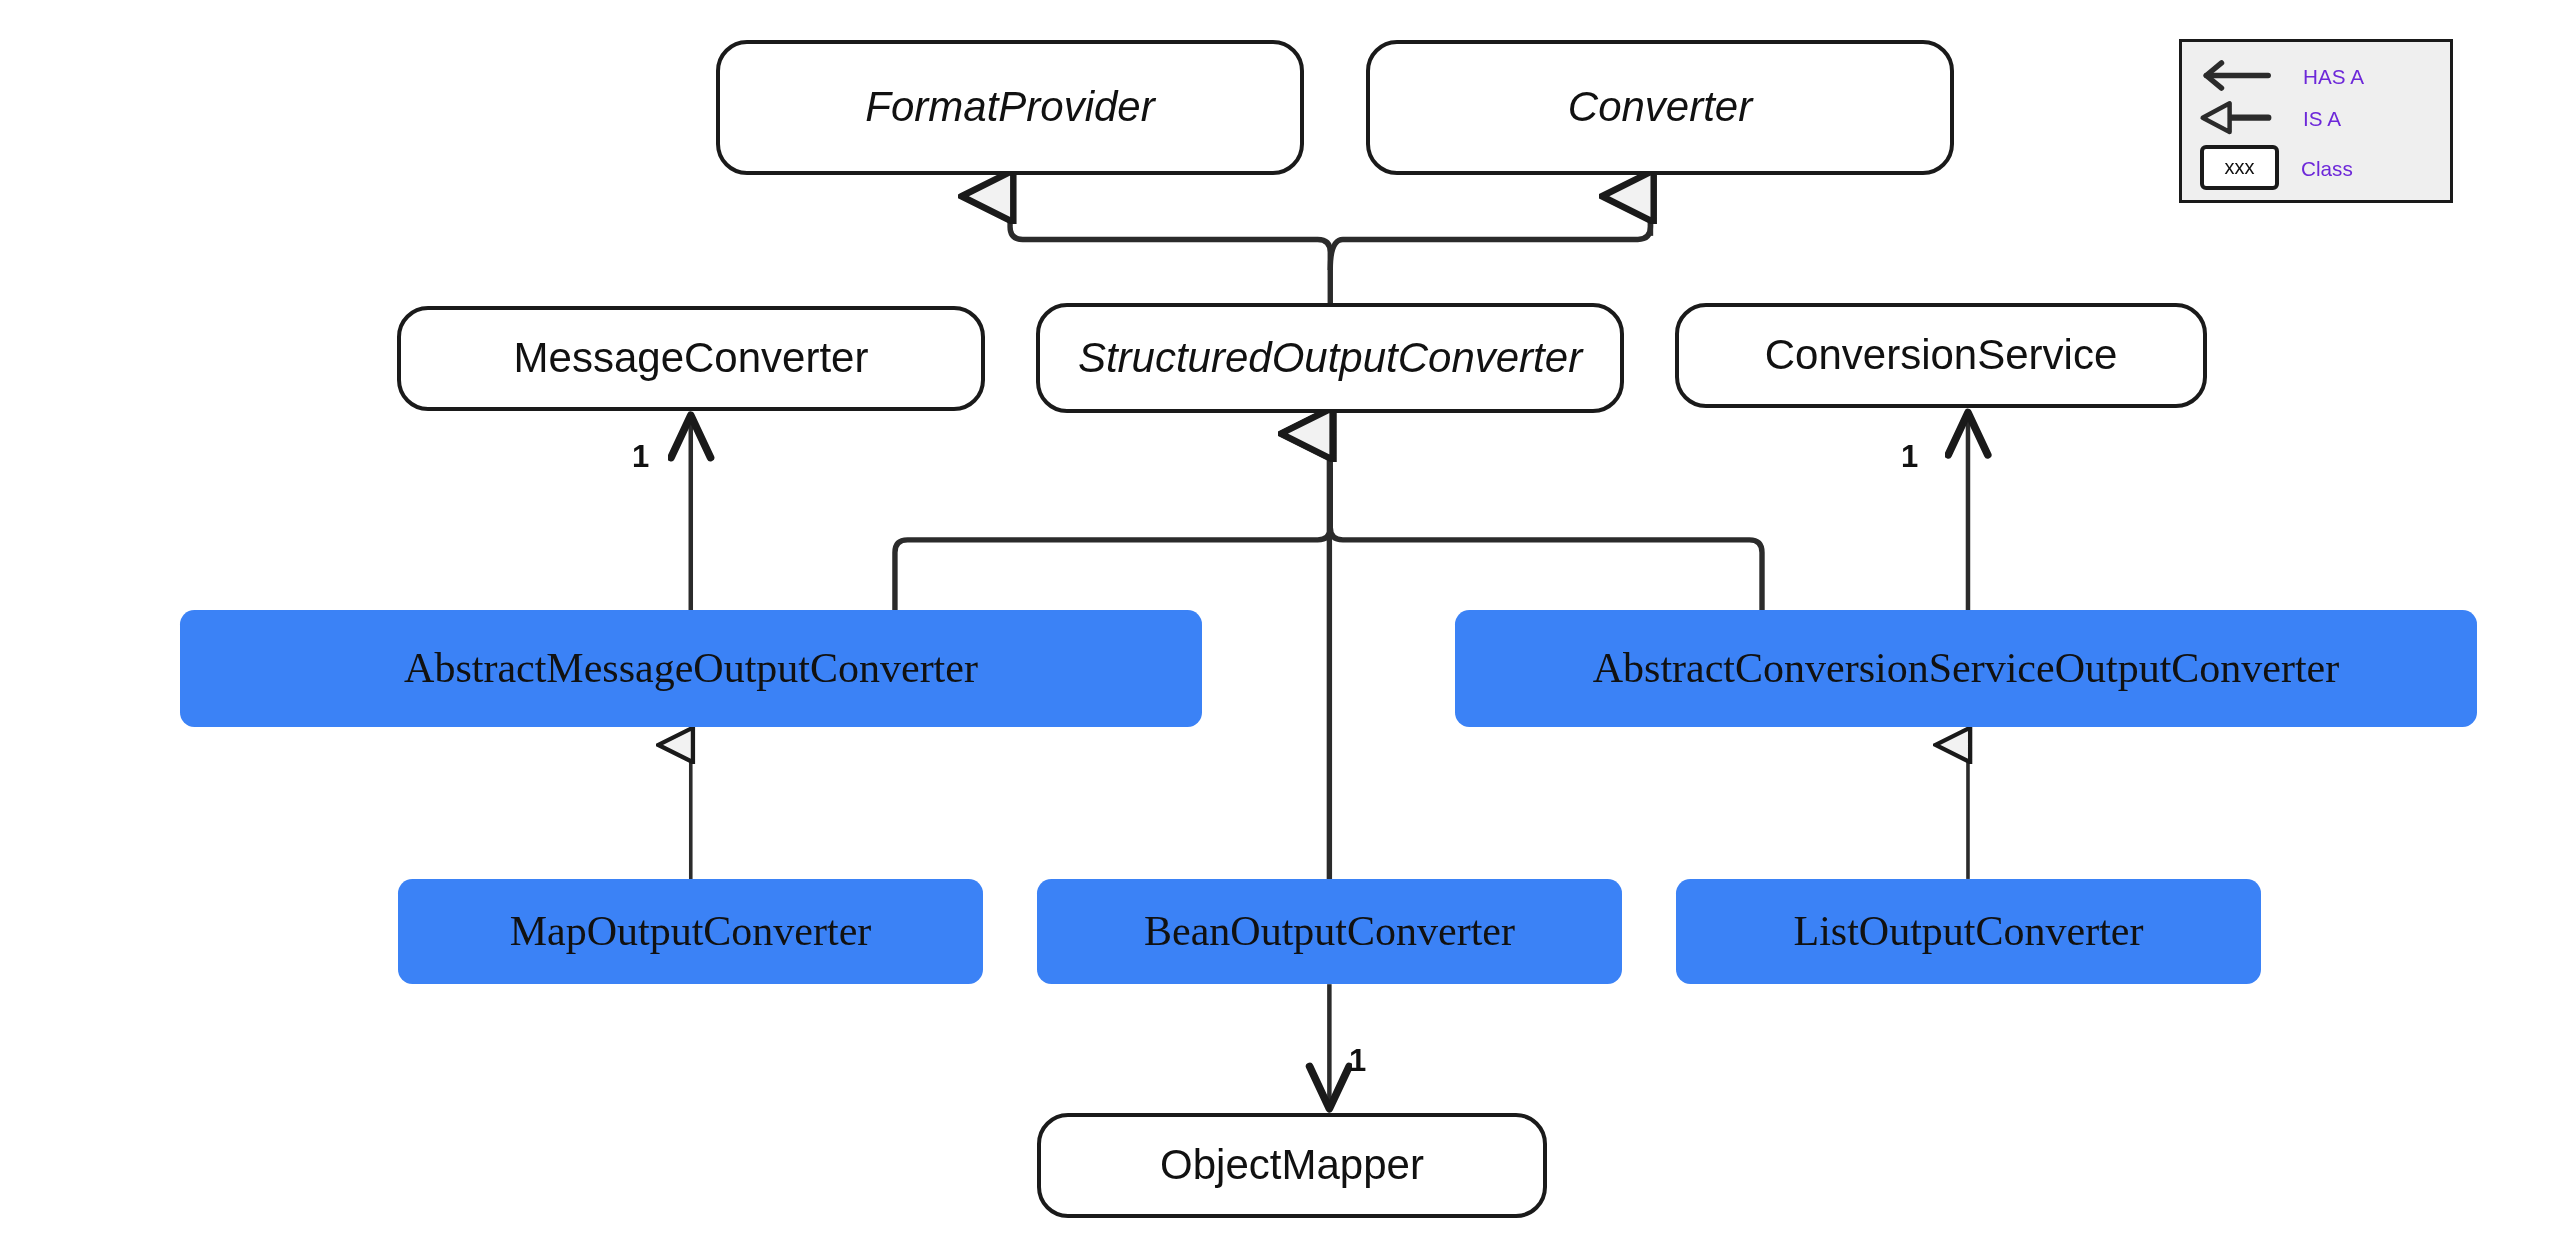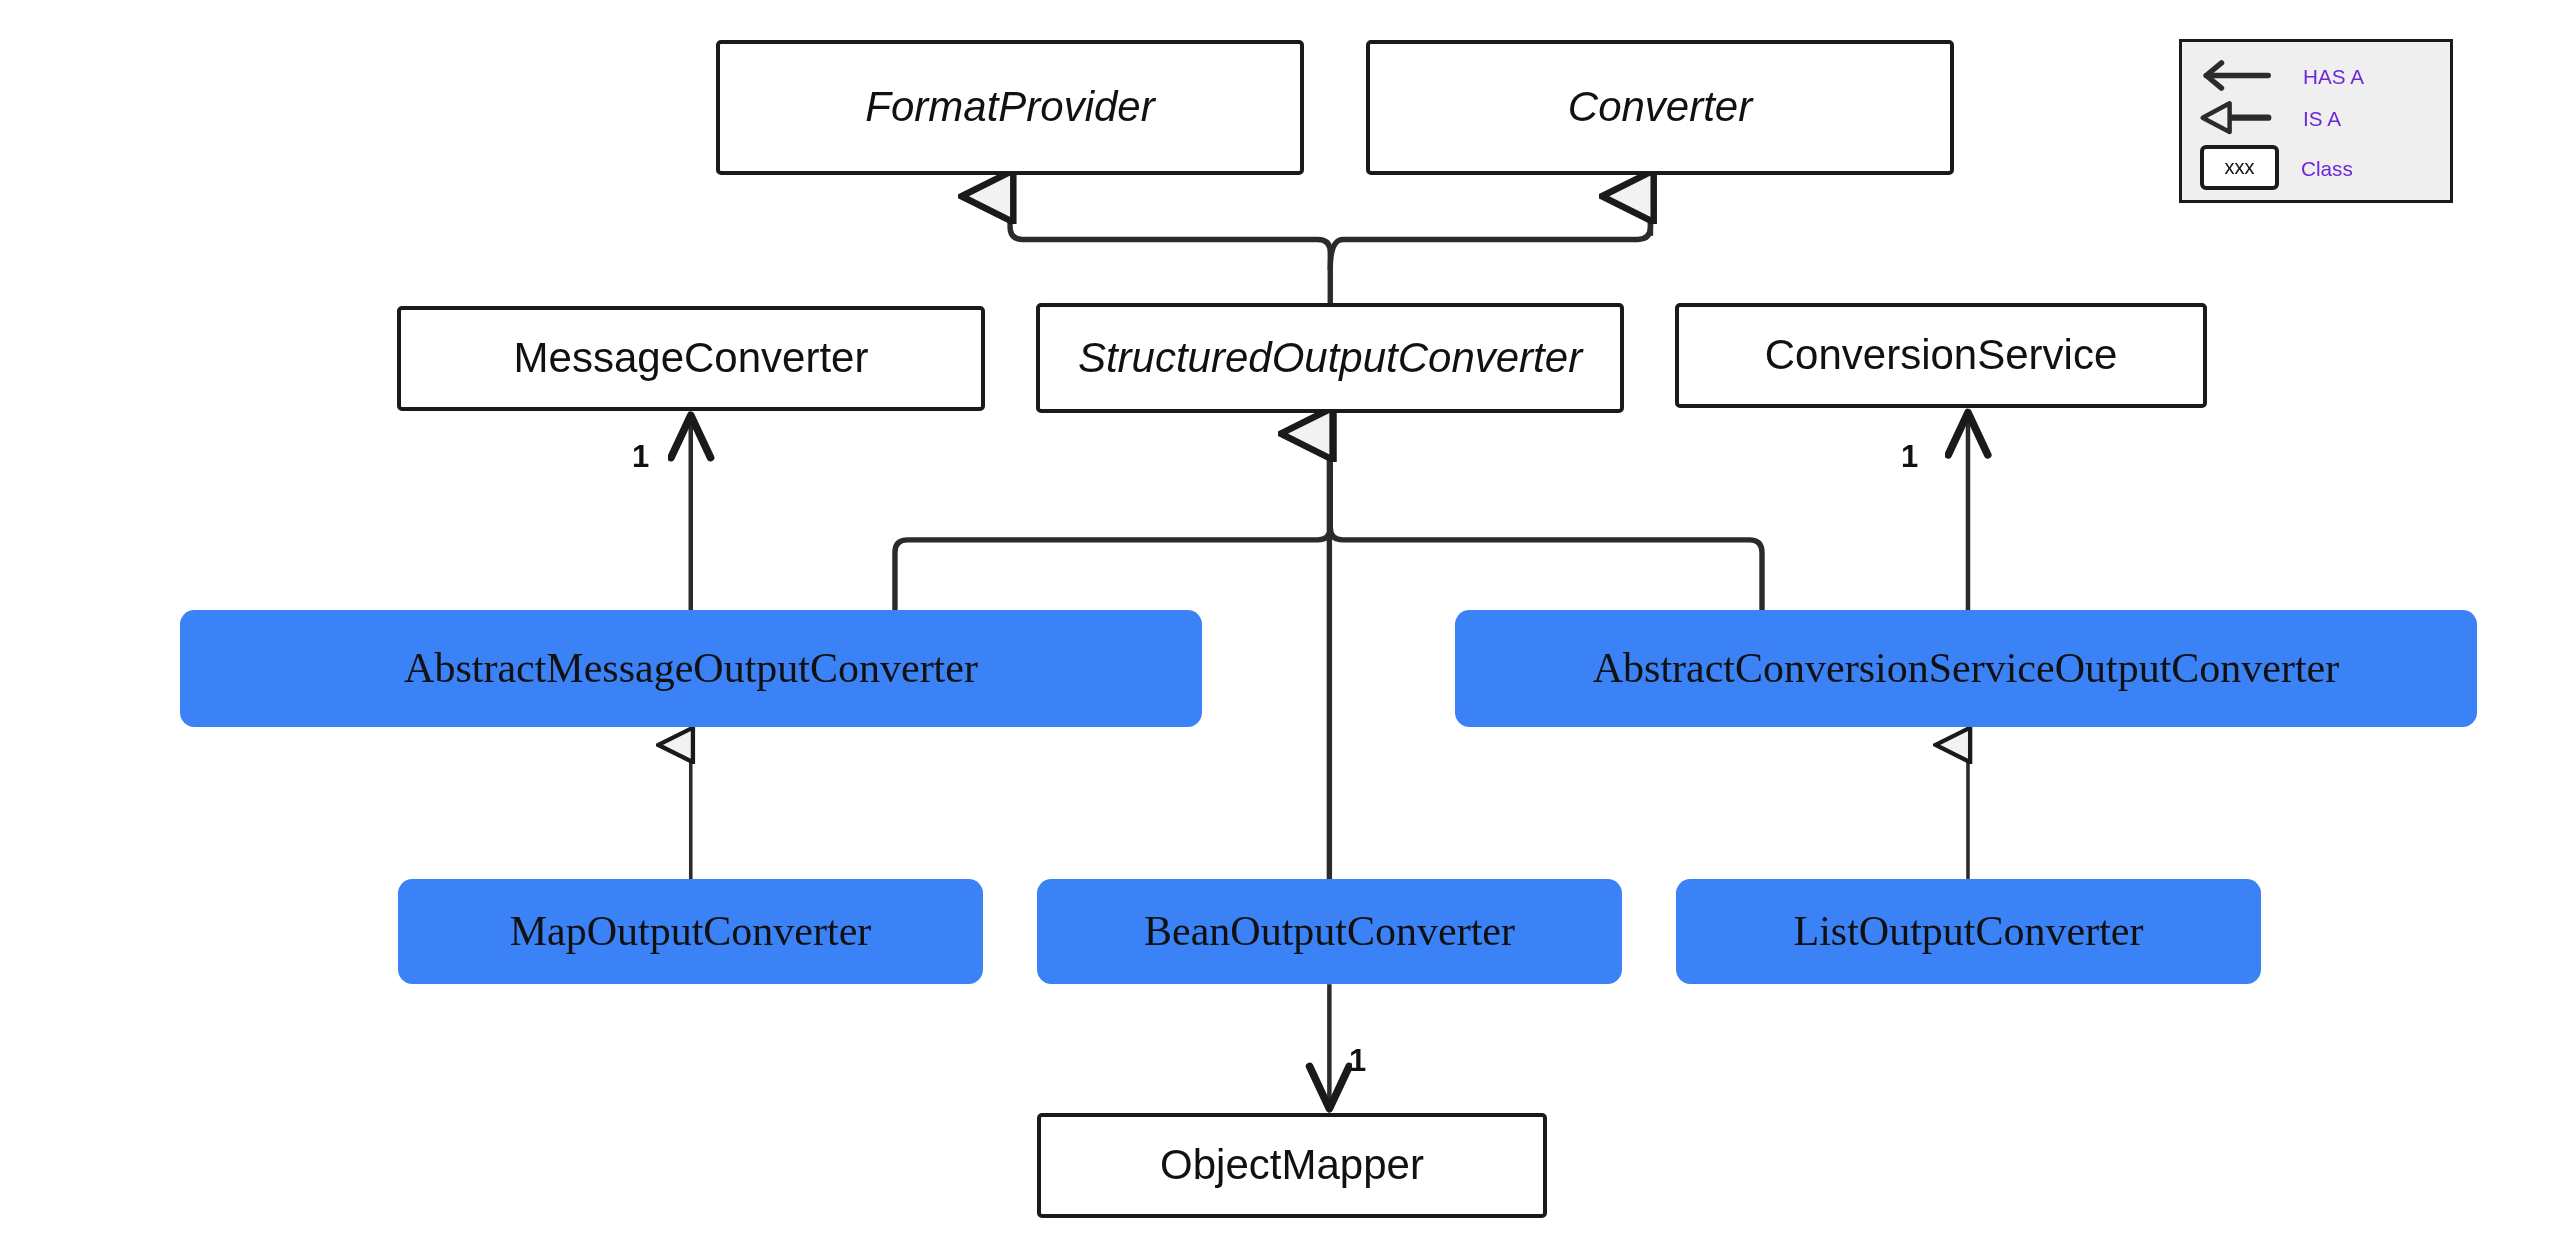--- a/index.html
+++ b/index.html
@@ -31,21 +31,21 @@
     align-items: center;
     justify-content: center;
     text-align: center;
     color: #111111;
     line-height: 1.1;
     z-index: 3;
   }
   .node.iface {
     background: #ffffff;
     border: 4.5px solid #1a1a1a;
-    border-radius: 5px;
+    border-radius: 31px;
     font-size: 42px;
   }
   .node.iface.abstract {
     font-style: italic;
   }
   .node.impl {
     background: #3b82f6;
     border: none;
     border-radius: 14.4px;
     font-size: 42px;

